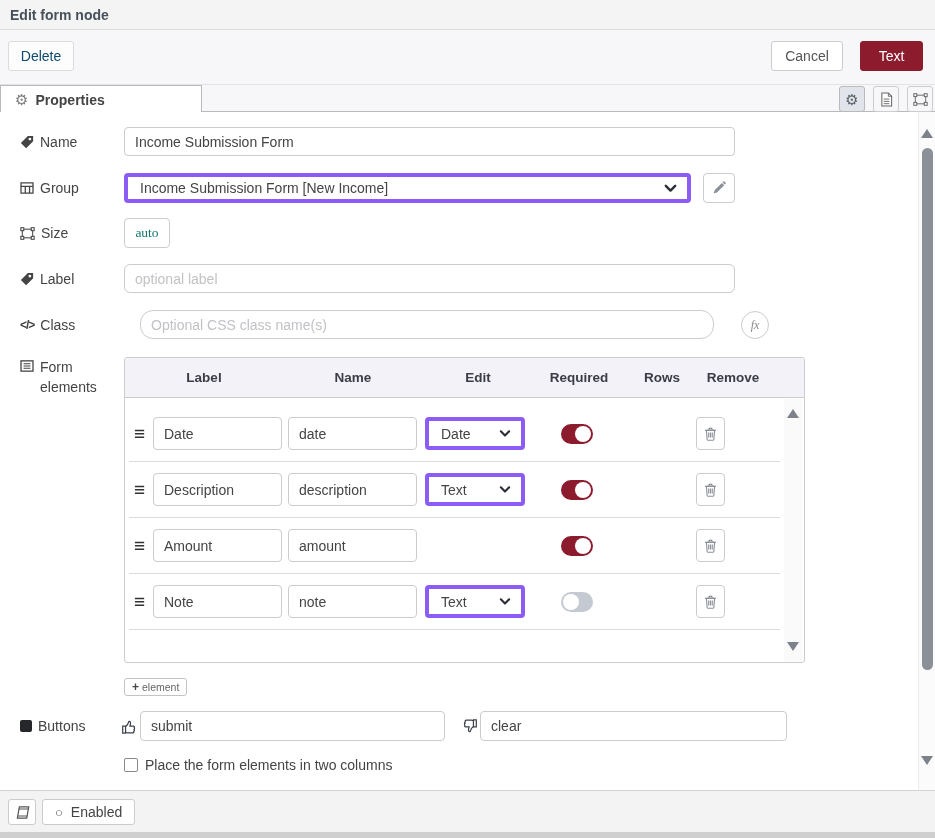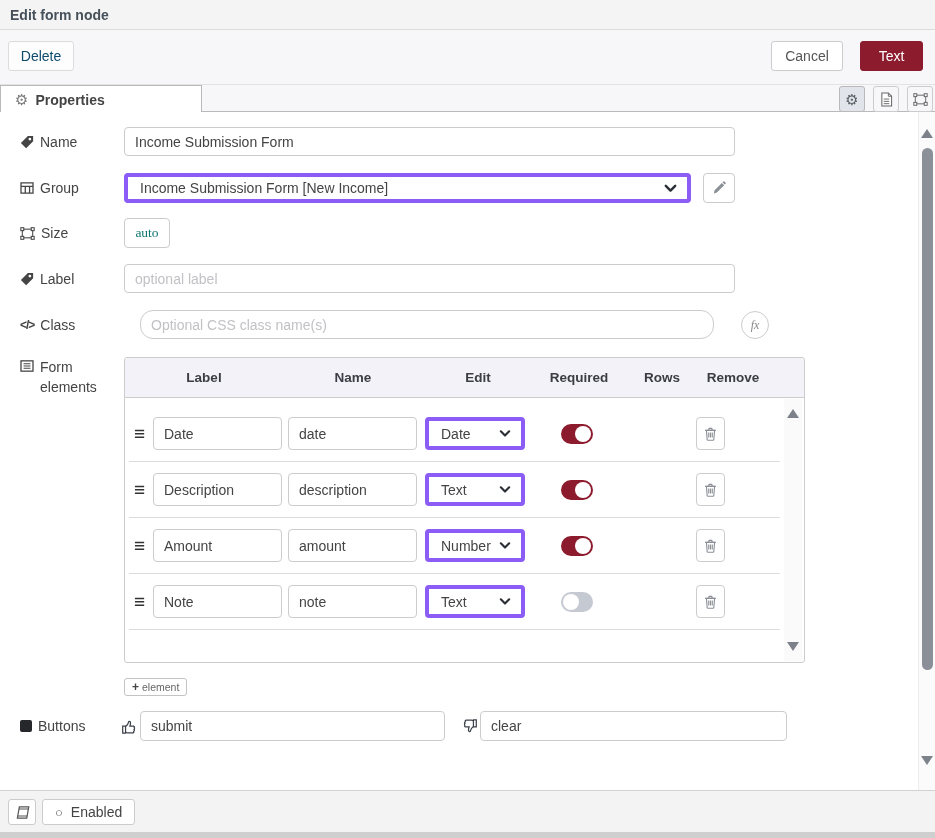--- a/index.html
+++ b/index.html
@@ -185,21 +185,21 @@
 
   <div class="frow" style="top:152px;">
     <div class="flabel">
       <span class="ficon">
         <svg width="14" height="14" viewBox="0 0 16 16">
             <path fill="#444" fill-rule="evenodd" d="M1 9 L9 1 h6 v6 L7 15 z M11.3 6.2 a1.6 1.6 0 1 0 0-3.2 a1.6 1.6 0 0 0 0 3.2 z"></path>
           </svg>
       </span>
       <span>Label</span>
     </div>
-    <input class="tinput" style="left: 124px; top: 0px; width: 611px;" placeholder="optional label">
+    <input class="tinput" style="left: 124px; top: 0px; width: 611px; border-radius: 6px;" placeholder="optional label">
   </div>
 
   <div class="frow" style="top:198px;">
     <div class="flabel">
       <span class="ficon" style="font-size:12px; font-weight:bold; letter-spacing:-1px;">&lt;/&gt;</span>
       <span>Class</span>
     </div>
     <input class="tinput" style="left: 140px; top: 0px; width: 574px; border-radius: 13px;" placeholder="Optional CSS class name(s)">
     <div class="fx-btn" style="left:741px; top:1px;">fx</div>
   </div>
@@ -275,28 +275,20 @@
                 </g>
               </svg>
       </span>
     </div>
   </div>
 
   <div class="erow">
     <span class="drag">≡</span>
     <input class="tinput el-label" value="Amount" style="">
     <input class="tinput el-name" value="amount" style="">
-    <div class="sel el-sel">
-      <span class="el-type-text">Number</span>
-      <span>
-        <svg width="12" height="8" viewBox="0 0 13 9">
-                <path d="M1.8 1.5 L6.5 6.3 L11.2 1.5" fill="none" stroke="#2b2f36" stroke-width="2.4" stroke-linecap="round" stroke-linejoin="round"></path>
-              </svg>
-      </span>
-    </div>
     <div class="toggle on"></div>
     <div class="trash-btn">
       <span>
         <svg width="13" height="15" viewBox="0 0 14 16">
                 <g fill="none" stroke="#8b8f96" stroke-width="1.2">
                   <path d="M2.6 4.6 h8.8 l-.8 9.8 a1 1 0 0 1-1 .9 H4.4 a1 1 0 0 1-1-.9 z"></path>
                   <path d="M1.2 4.6 h11.6 M5.1 4.2 l.5-1.7 h2.8 l.5 1.7"></path>
                   <path d="M5.1 7 v5.4 M7 7 v5.4 M8.9 7 v5.4"></path>
                 </g>
               </svg>
@@ -357,20 +349,24 @@
   </span>
   <input class="tinput" style="left: 140px; top: 599px; width: 305px; height: 30px;" value="submit">
   <span class="thumb-icon" style="left:461px;">
     <svg width="17" height="17" viewBox="0 0 16 16" fill="none" stroke="#3c424a" stroke-width="1.15" style="transform:rotate(180deg);">
         <path d="M1.6 7.6 h2.7 v6.6 H1.6 z"></path>
         <path d="M4.3 13.3 c.6.5 1.2.8 2 .8 h4.7 c.9 0 1.3-1 .9-1.6 .7-.2 1-1.1.4-1.7 .5-.4.6-1.2.1-1.7 .5-.5.2-1.5-.7-1.5 H8.4 c.4-1.1.7-2.5.5-3.5 C8.7 3 7.3 2.8 7.1 3.9 c-.3 1.7-1 3-2.8 4.2"></path>
       </svg>
   </span>
   <input class="tinput" style="left: 480px; top: 599px; width: 307px; height: 30px;" value="clear">
 
+  <div class="chkrow">
+    <div class="chk"></div>
+    <span>Place the form elements in two columns</span>
+  </div>
 
   <div class="scrollbar">
     <div class="arr up" style="top:17px;"></div>
     <div class="sb-thumb"></div>
     <div class="arr down" style="top:644px;"></div>
   </div>
 </div>
 
 <div class="footer">
   <div class="fbtn fbtn-book">

